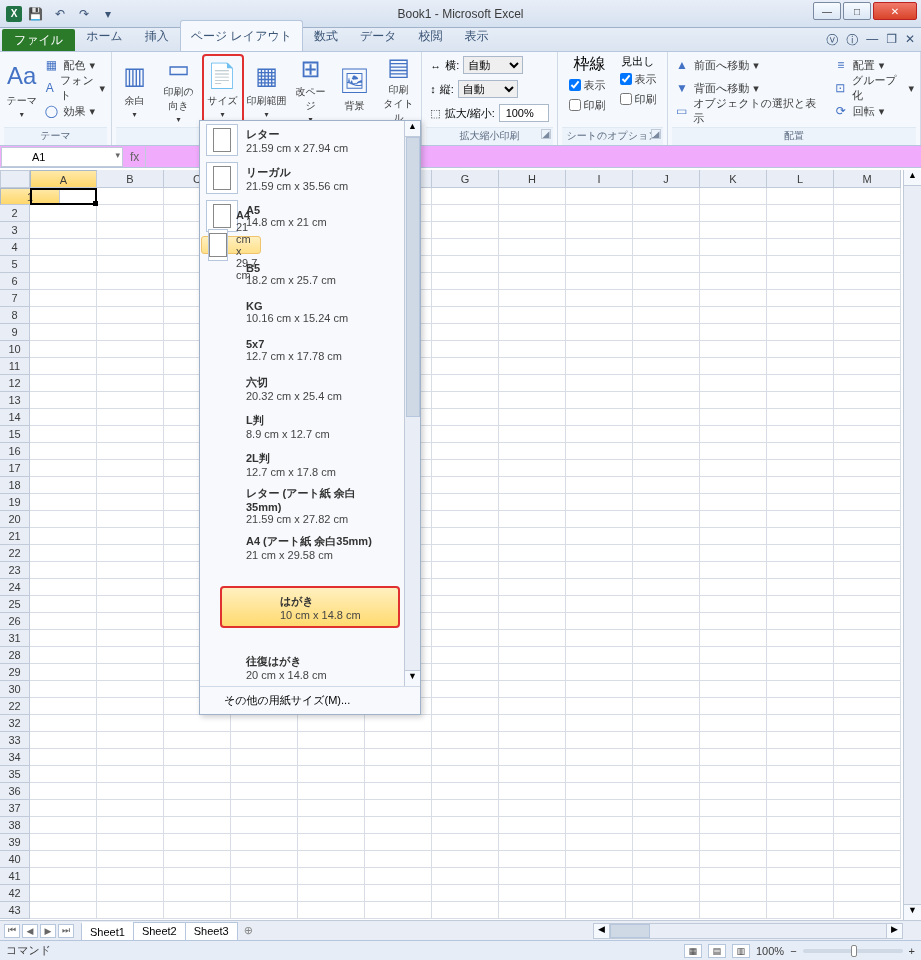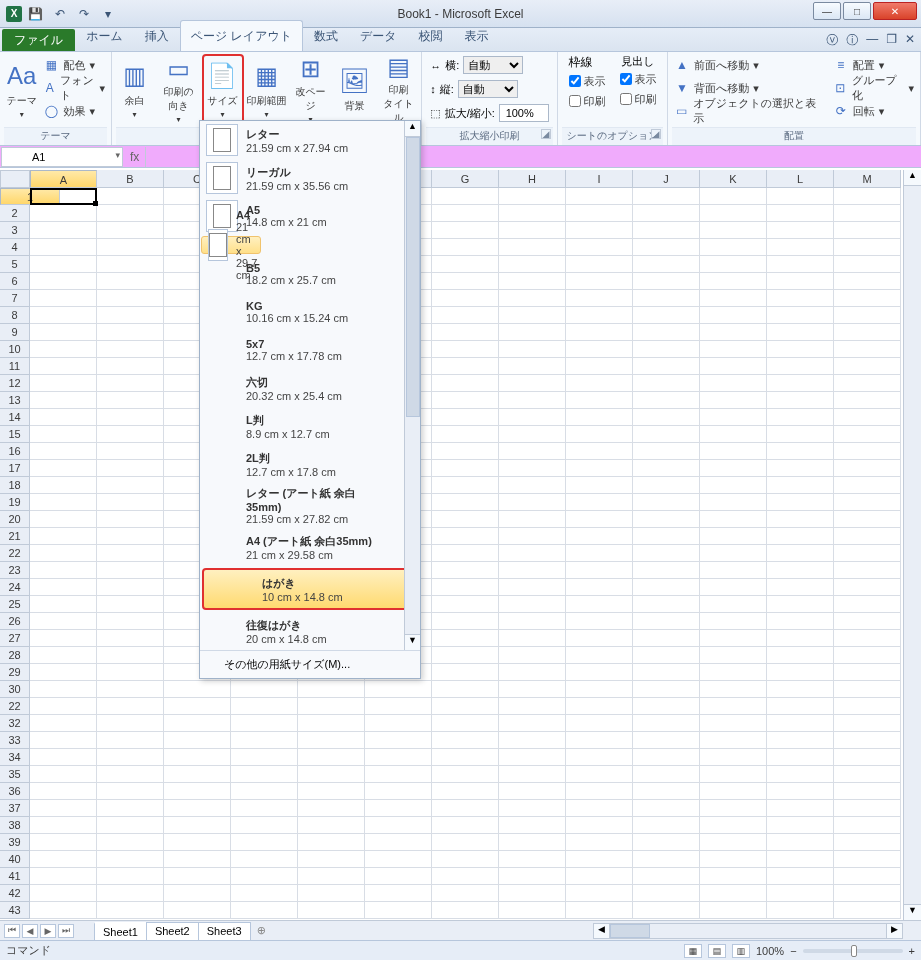--- a/index.html
+++ b/index.html
@@ -84,21 +84,21 @@
 
 
 .size-menu { position:absolute; left:199px; top:120px; width:222px; background:#f7f9fc; border:1px solid #9fb2c9; box-shadow:2px 2px 6px rgba(0,0,0,0.2); z-index:100;}
 .size-menu .scroll { max-height: 570px; overflow:hidden; position:relative;}
 .size-menu .item { display:flex; align-items:center; padding:3px 6px; cursor:pointer; gap:8px;}
 .size-menu .item .pic{width:32px;height:32px;border:1px solid #b6c6dc;background:#fff;display:flex;align-items:center;justify-content:center;}
 .size-menu .item .txt{flex:1;}
 .size-menu .item .t1{font-size:11px;font-weight:bold;color:#333;}
 .size-menu .item .t2{font-size:11px;color:#444;}
 .size-menu .item.sel{ background:linear-gradient(#fff0c0,#ffe08a); border:1px solid #f0c36d; border-radius:3px; margin:1px;}
-.size-menu .item.hl{ background:linear-gradient(#fff0c0,#ffda70); border:2px solid #e03030; border-radius:4px; margin:2px;padding-left:18px;}
+.size-menu .item.hl{ background:linear-gradient(#fff0c0,#ffda70); border:2px solid #e03030; border-radius:4px; margin:20px;padding-left:18px;}
 .size-menu .foot{ border-top:1px solid #d0d9e6; padding:6px 24px; font-size:11px; cursor:pointer;}
 .size-menu .sb{position:absolute;right:0;top:0;bottom:0;width:16px;background:#e9eef6;border-left:1px solid #c0cad8;}
 .size-menu .sb .ar{height:16px;text-align:center;font-size:9px;background:#f5f9fd;border-bottom:1px solid #c0cad8;}
 .size-menu .sb .ar2{position:absolute;bottom:0;height:16px;width:100%;text-align:center;font-size:9px;background:#f5f9fd;border-top:1px solid #c0cad8;}
 .size-menu .sb .th{position:absolute;top:16px;width:14px;left:1px;height:280px;background:#cfd9e6;border:1px solid #b6c6dc;}
 
 .vscroll{position:absolute;right:0;top:170px;bottom:40px;width:18px;background:#e9eef6;border-left:1px solid #c0cad8;}
 .vscroll .ar{height:16px;text-align:center;font-size:9px;background:#f5f9fd;border-bottom:1px solid #c0cad8;}
 .vscroll .ar2{position:absolute;bottom:0;width:100%;height:16px;text-align:center;font-size:9px;background:#f5f9fd;border-top:1px solid #c0cad8;}
 </style>
@@ -217,21 +217,21 @@
           <span>拡大/縮小:</span>
           <input value="100%" style="">
         </div>
     </div>
     <div class="group-label"><span>拡大縮小印刷</span><span class="dlg">◢</span></div>
   </div>
 
   <div class="group" style="width:110px;">
     <div class="group-body">
       <div style="display:flex;flex-direction:column;">
-        <div style="font-size:12px;text-align:left;">枠線</div>
+        <div style="font-size:16px;text-align:right;">枠線</div>
         <label class="chk">
             <input type="checkbox" checked="" style="">
             <span>表示</span>
           </label>
         <label class="chk">
             <input type="checkbox" style="">
             <span>印刷</span>
           </label>
       </div>
       <div style="display:flex;flex-direction:column;margin-left:12px;">
@@ -315,21 +315,21 @@
       <div class="row-h">17</div>
       <div class="row-h">18</div>
       <div class="row-h">19</div>
       <div class="row-h">20</div>
       <div class="row-h">21</div>
       <div class="row-h">22</div>
       <div class="row-h">23</div>
       <div class="row-h">24</div>
       <div class="row-h">25</div>
       <div class="row-h">26</div>
-      <div class="row-h">27</div>
+      <div class="row-h">31</div>
       <div class="row-h">28</div>
       <div class="row-h">29</div>
       <div class="row-h">30</div>
       <div class="row-h">22</div>
       <div class="row-h">32</div>
       <div class="row-h">33</div>
       <div class="row-h">34</div>
       <div class="row-h">35</div>
       <div class="row-h">36</div>
       <div class="row-h">37</div>
@@ -1131,21 +1131,21 @@
   <div class="foot">その他の用紙サイズ(M)...</div>
 </div>
 
 <div class="sheettabs">
   <div class="nav">
     <span>⏮</span>
     <span>◀</span>
     <span>▶</span>
     <span>⏭</span>
   </div>
-  <div id="sheet-tabs-c" style="display:flex;margin-left:17px;">
+  <div id="sheet-tabs-c" style="display:flex;margin-left:4px;">
       <div class="stab active">Sheet1</div>
       <div class="stab">Sheet2</div>
       <div class="stab">Sheet3</div>
     </div>
   <span style="margin-left:6px;color:#888;">⊕</span>
   <div class="hscroll">
     <div class="ar">◀</div>
     <div class="thumb"></div>
     <div style="flex:1"></div>
     <div class="ar">▶</div>

